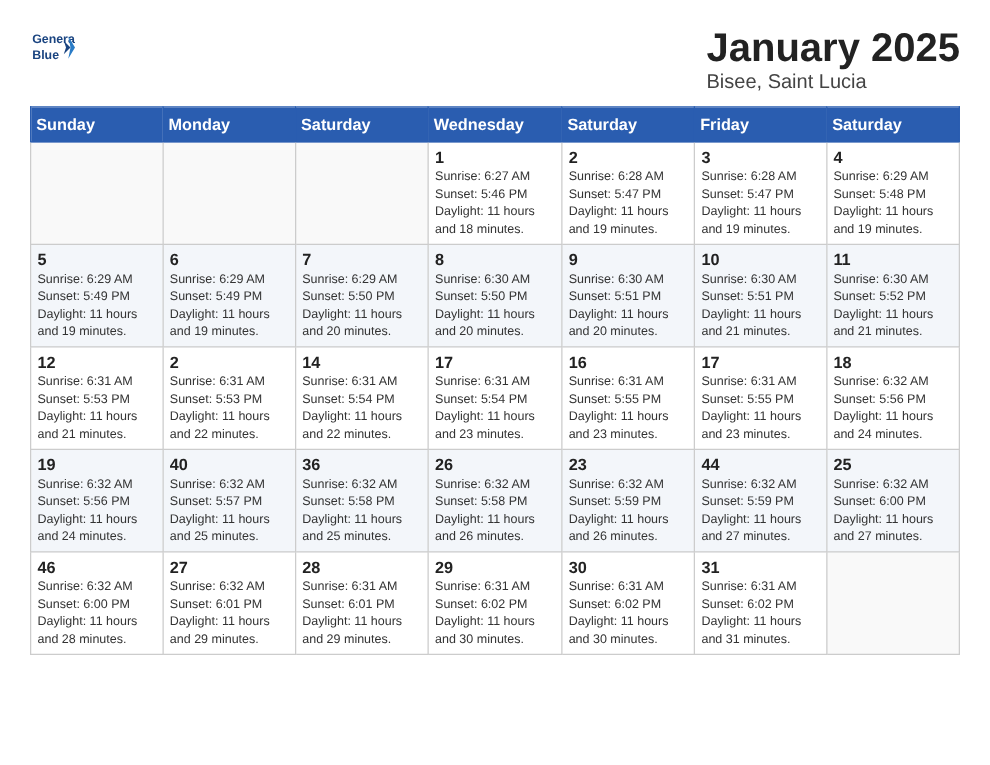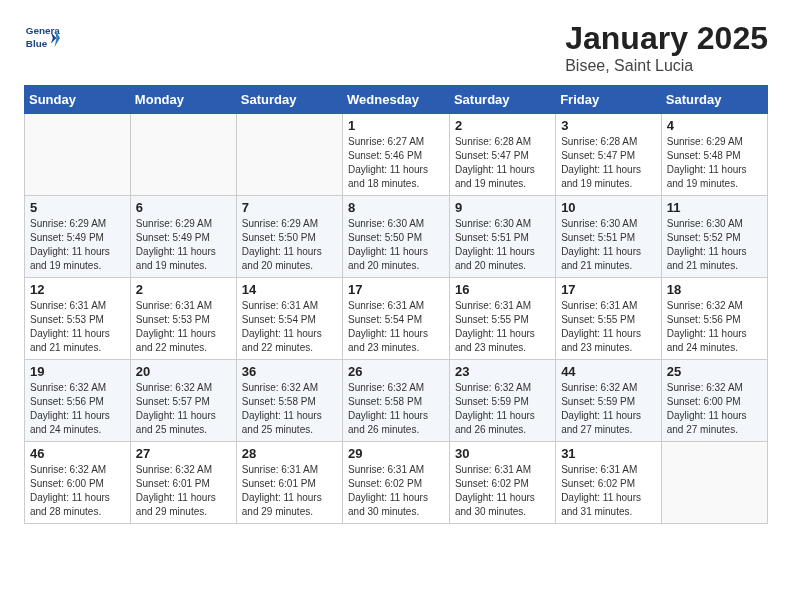--- a/index.html
+++ b/index.html
@@ -257,21 +257,21 @@
         </tr>
         <tr>
           <td>
             <span class="day-num">19</span>
             <div class="day-info" style="white-space: pre-line;">Sunrise: 6:32 AM
 Sunset: 5:56 PM
 Daylight: 11 hours
 and 24 minutes.</div>
           </td>
           <td>
-            <span class="day-num">20</span>
+            <span class="day-num">40</span>
             <div class="day-info" style="white-space: pre-line;">Sunrise: 6:32 AM
 Sunset: 5:57 PM
 Daylight: 11 hours
 and 25 minutes.</div>
           </td>
           <td>
             <span class="day-num">36</span>
             <div class="day-info" style="white-space: pre-line;">Sunrise: 6:32 AM
 Sunset: 5:58 PM
 Daylight: 11 hours

